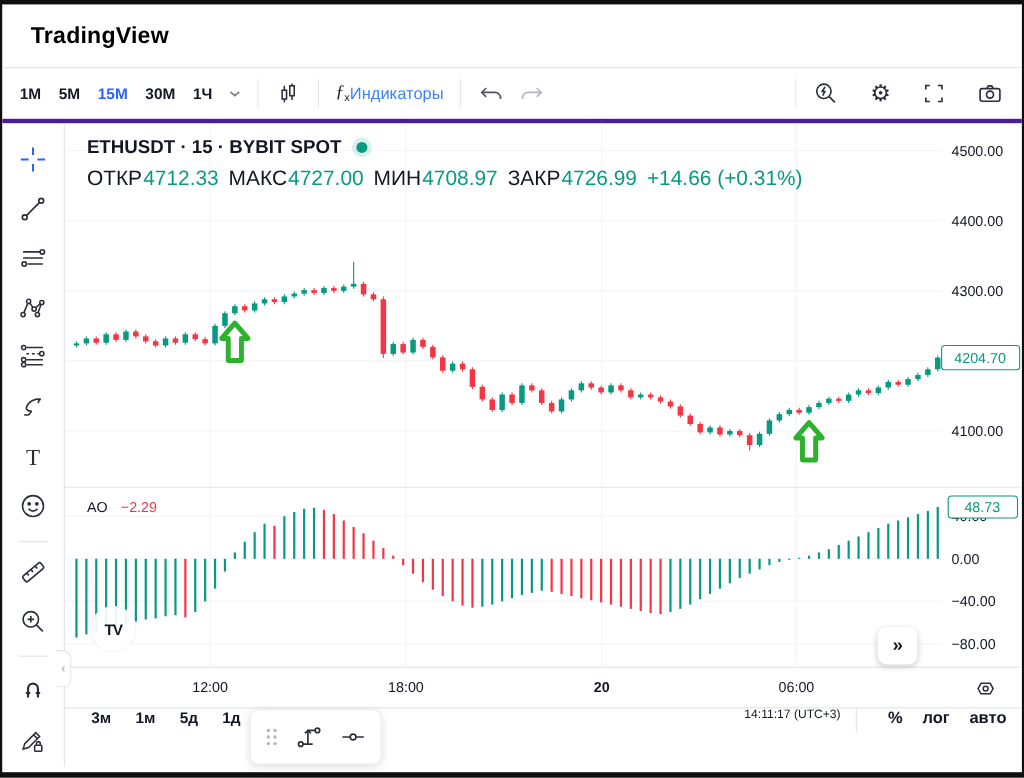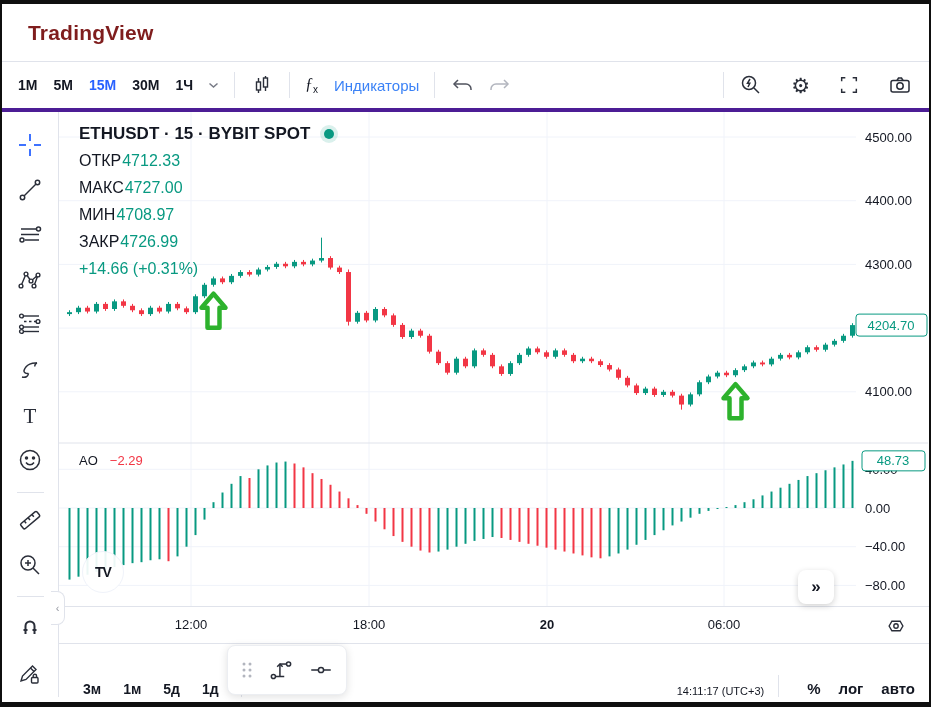--- a/index.html
+++ b/index.html
@@ -2,65 +2,65 @@
 <html><head>
 <meta charset="utf-8">
 <style>
   * { box-sizing: border-box; margin: 0; padding: 0; }
   html,body { width: 931px; height: 707px; overflow: hidden; }
   body { font-family: "Liberation Sans", sans-serif; background:#0f0f0f; }
   .app { position:absolute; top:4px; left:2px; width:927px; height:698px; background:#fff; overflow:hidden; }
 
   
   .hdr { height:58px; border-bottom:1px solid #e0e3eb; display:flex; align-items:center; padding-left:26px; }
-  .logo { font-size:21px; font-weight:bold; color:#7f1d1d; letter-spacing:.2px;text-align:right; }
+  .logo { font-size:21px; font-weight:bold; color:#000000; letter-spacing:.2px;text-align:right; }
 
   
   .tb { height:50px; border-bottom:4px solid #4c1d95; display:flex; align-items:center; padding:0 10px 0 8px; }
   .tb .tf { font-size:14px; font-weight:bold; color:#131722; padding:6px 8px; border-radius:4px; cursor:pointer; }
   .tb .tf.sel { color:#2962ff; }
   .tbdiv { width:1px; height:26px; background:#e0e3eb; margin:0 8px; }
-  .tbtn { display:flex; align-items:center; gap:16px; padding:5px 7px; border-radius:4px; cursor:pointer; color:#131722; }
+  .tbtn { display:flex; align-items:center; gap:0; padding:5px 7px; border-radius:4px; cursor:pointer; color:#131722; }
   .ind-label { font-size:15px; color:#3b82f6; }
   .fx { font-size:16px; font-style:italic; font-family:"Liberation Serif",serif; color:#131722; }
   .fx sub { font-size:10px; font-style:normal; font-family:"Liberation Sans",sans-serif; }
   .spacer { flex:1; }
   .gear-glyph { font-size:21px; color:#2a2e39; line-height:1; }
 
   
   .main { display:flex; height:585px; }
   .sidebar { position:relative; width:57px; border-right:1px solid #e0e3eb; flex:none; }
   .sideitem { position:absolute; left:50%; transform:translateX(-50%); width:38px; height:38px; display:flex; align-items:center; justify-content:center; border-radius:6px; cursor:pointer; }
   .sidediv { position:absolute; left:15px; width:27px; height:1px; background:#e0e3eb; }
   .collapse { position:absolute; left:49px; top:479px; width:14px; height:34px; background:#fff; border:1px solid #e0e3eb; border-left:none; border-radius:0 8px 8px 0; color:#9598a1; font-size:11px; display:flex; align-items:center; justify-content:center; cursor:pointer; z-index:5; }
 
   .chartcol { position:relative; width:870px; }
   #chart-svg { display:block; }
 
   .legend { position:absolute; left:20px; top:12px; z-index:3; }
   .legend .t { font-size:17px; font-weight:bold; color:#131722; display:flex; align-items:center; gap:14px; }
   .mdot { width:10px; height:10px; border-radius:50%; background:#089981; box-shadow:0 0 0 4px rgba(8,153,129,.15); }
-  .ohlc { margin-top:8px; font-size:16px; display:flex; gap:9px; color:#131722;flex-direction:column; }
+  .ohlc { margin-top:8px; font-size:19px; display:flex; gap:9px; color:#131722; }
   .ohlc b { font-weight:normal; color:#089981; margin-left:1px; }
   .chg { color:#089981; }
   .ao-legend { position:absolute; left:20px; top:341px; z-index:3; font-size:13px; color:#131722; display:flex; gap:12px; }
   .ao-val { color:#f23645; }
 
   .more-btn { position:absolute; left:739px; top:458px; width:36px; height:34px; background:#fff; border-radius:8px; box-shadow:0 2px 6px rgba(0,0,0,.18); display:flex; align-items:center; justify-content:center; font-size:17px; font-weight:bold; color:#131722; cursor:pointer; z-index:4; }
 
   .wm { position:absolute; left:23px; top:439px; width:42px; height:42px; border-radius:50%; background:rgba(255,255,255,.92); border:1px solid #f0f3fa; display:flex; align-items:center; justify-content:center; font-weight:bold; font-size:14px; color:#131722; z-index:2; letter-spacing:-1px; }
 
   
   .taxis { position:relative; height:37px; border-top:1px solid #e0e3eb; font-size:13px; color:#131722; }
   .taxis span { position:absolute; top:10px; transform:translateX(-50%); }
   .taxis .bold { font-weight:bold; }
   .tz-ico { position:absolute; right:22px; top:8px; cursor:pointer; }
 
   
-  .bbar { position:relative; height:54px; border-top:1px solid #e0e3eb; display:flex; align-items:flex-end; padding:0 14px 0 24px; }
+  .bbar { position:relative; height:54px; border-top:1px solid #e0e3eb; display:flex; align-items:flex-start; padding:0 14px 0 24px; }
   .rng { font-size:14px; font-weight:bold; color:#131722; margin-right:22px; cursor:pointer; }
   .bdiv { width:1px; height:22px; background:#e0e3eb; margin-right:10px; }
   .floatpanel { position:absolute; left:168px; top:1px; height:50px; background:#fff; border:1px solid #eceef2; border-radius:8px; box-shadow:0 2px 8px rgba(0,0,0,.12); display:flex; align-items:center; padding:0 12px; gap:14px; }
   .clock { font-size:11px; color:#131722; margin-right:14px; }
   .badj { font-size:15px; font-weight:bold; color:#131722; margin-left:18px; cursor:pointer; }
   svg.ic { display:block; }
 </style>
 </head>
 <body>
 

